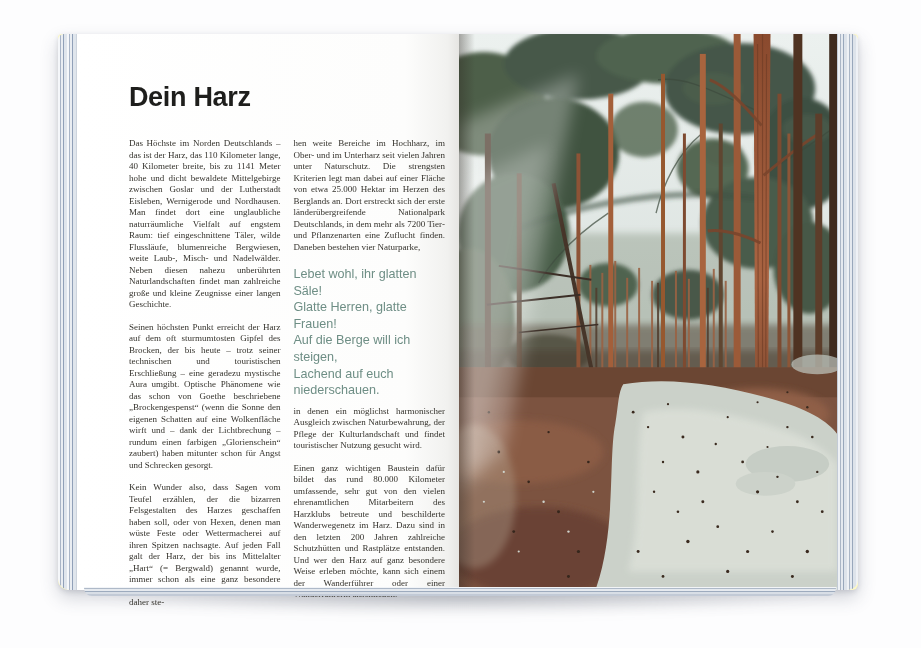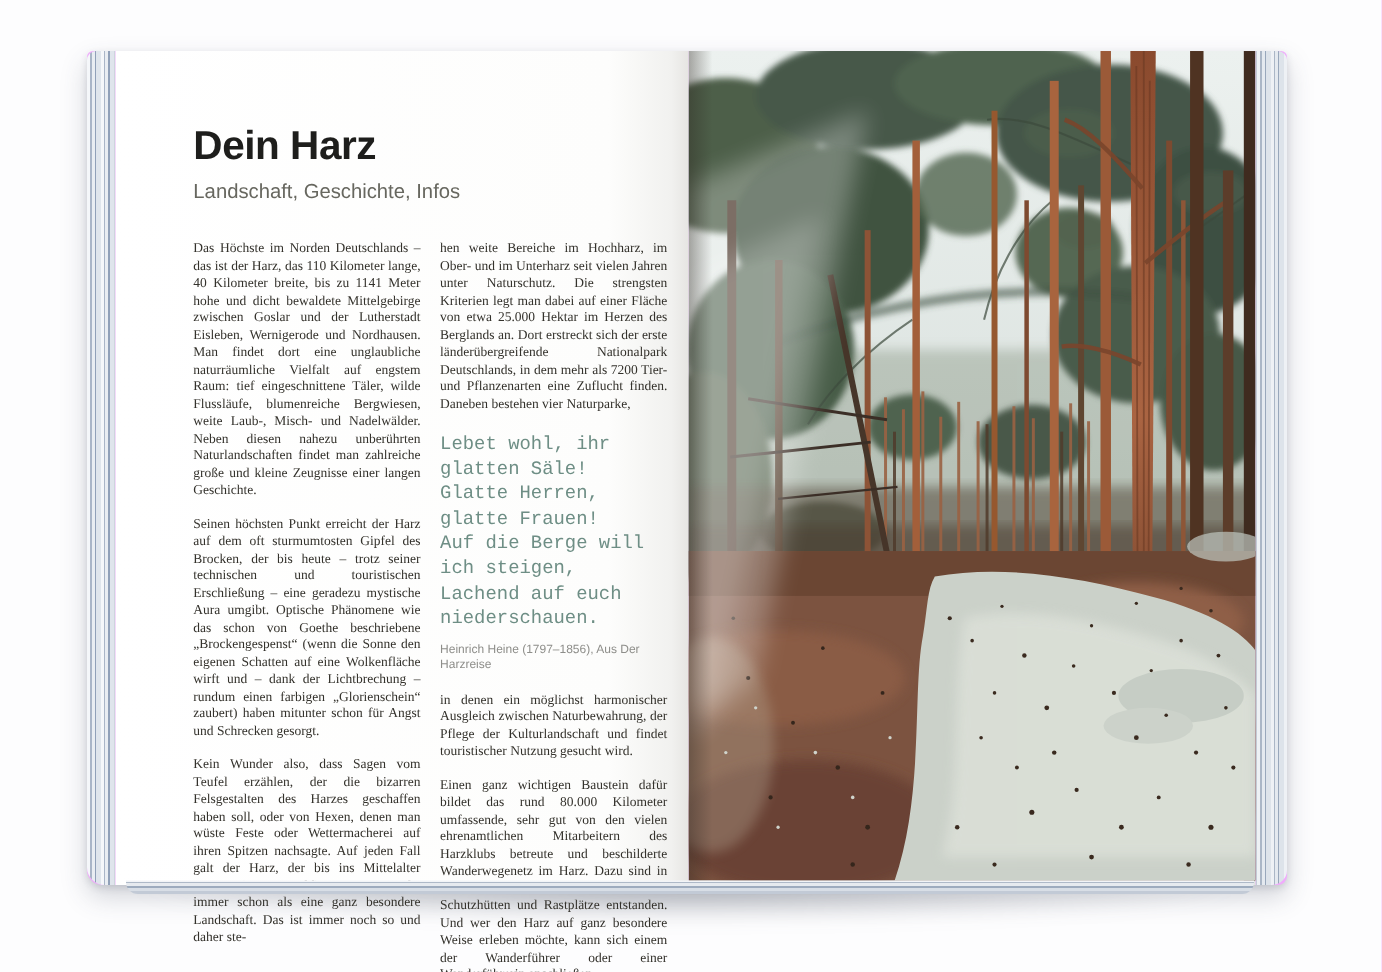--- a/index.html
+++ b/index.html
@@ -13,21 +13,21 @@
   .book-shadow{
     position:absolute;left:90px;top:572px;width:740px;height:42px;
     background:radial-gradient(ellipse at center, rgba(70,78,92,.32) 0%, rgba(70,78,92,.12) 45%, rgba(70,78,92,0) 72%);
     filter:blur(6px);
   }
   .book{
     position:absolute;left:58px;top:34px;width:800px;height:556px;
     display:flex;
     box-shadow:0 8px 18px rgba(60,70,90,.22), 0 2px 5px rgba(60,70,90,.16);
     border-radius:4px 4px 6px 10px;
-    background:#f0abfc;
+    background:#fef9c3;
   }
   .edge-left{
     width:18px;height:100%;
     border-radius:6px 0 0 12px;
     background:repeating-linear-gradient(90deg,
       #f5f7fa 0 2px,#a9b5c7 2px 3px,#e9edf2 3px 5px,#90a0b8 5px 6px,#dfe5ec 6px 9px);
     border-right:1px solid #cdd4dd;
   }
   .edge-right{
     width:20px;height:100%;
@@ -63,21 +63,21 @@
   .columns{display:flex;gap:13px;margin-top:25px;}
   .col{width:152px;}
   .col p{
     margin:0 0 11px 0;
     font-family:Liberation Serif, serif;
     font-size:9px;line-height:11.5px;
     color:#34322c;text-align:justify;
   }
   .pull-quote{
     margin:13px 0 7px 0;
-    font-family:Liberation Mono, monospace;
+    font-family:Liberation Sans, sans-serif;
     font-size:12.6px;line-height:16.6px;
     color:#6e8e85;
     white-space:pre-line;
   }
   .quote-attr{
     margin:0 0 13px 0;
     font-size:8px;color:#8e8e8a;line-height:10px;
   }
   .page-number{
     position:absolute;bottom:11px;left:52px;width:316px;
@@ -89,36 +89,34 @@
 <body>
 
 <div class="scene">
   <div class="book-shadow"></div>
 
   <div class="book">
     <div class="edge-left"></div>
 
     <div class="page-left">
       <h1 class="page-title">Dein Harz</h1>
-      <h2 class="page-subtitle">Landschaft, Geschichte, Infos</h2>
 
       <div class="columns">
         <div class="col">
           <p>Das Höchste im Norden Deutschlands – das ist der Harz, das 110 Kilometer lange, 40 Kilometer breite, bis zu 1141 Meter hohe und dicht bewaldete Mittelgebirge zwischen Goslar und der Lutherstadt Eisleben, Wernigerode und Nordhausen. Man findet dort eine unglaubliche naturräumliche Vielfalt auf engstem Raum: tief eingeschnittene Täler, wilde Flussläufe, blumenreiche Bergwiesen, weite Laub-, Misch- und Nadelwälder. Neben diesen nahezu unberührten Naturlandschaften findet man zahlreiche große und kleine Zeugnisse einer langen Geschichte.</p>
           <p>Seinen höchsten Punkt erreicht der Harz auf dem oft sturmumtosten Gipfel des Brocken, der bis heute – trotz seiner technischen und touristischen Erschließung – eine geradezu mystische Aura umgibt. Optische Phänomene wie das schon von Goethe beschriebene „Brockengespenst“ (wenn die Sonne den eigenen Schatten auf eine Wolkenfläche wirft und – dank der Lichtbrechung – rundum einen farbigen „Glorienschein“ zaubert) haben mitunter schon für Angst und Schrecken gesorgt.</p>
           <p>Kein Wunder also, dass Sagen vom Teufel erzählen, der die bizarren Felsgestalten des Harzes geschaffen haben soll, oder von Hexen, denen man wüste Feste oder Wettermacherei auf ihren Spitzen nachsagte. Auf jeden Fall galt der Harz, der bis ins Mittelalter „Hart“ (= Bergwald) genannt wurde, immer schon als eine ganz besondere Landschaft. Das ist immer noch so und daher ste-</p>
         </div>
         <div class="col">
           <p>hen weite Bereiche im Hochharz, im Ober- und im Unterharz seit vielen Jahren unter Naturschutz. Die strengsten Kriterien legt man dabei auf einer Fläche von etwa 25.000 Hektar im Herzen des Berglands an. Dort erstreckt sich der erste länderübergreifende Nationalpark Deutschlands, in dem mehr als 7200 Tier- und Pflanzenarten eine Zuflucht finden. Daneben bestehen vier Naturparke,</p>
           <div class="pull-quote">Lebet wohl, ihr glatten Säle!
 Glatte Herren, glatte Frauen!
 Auf die Berge will ich steigen,
 Lachend auf euch
 niederschauen.</div>
-          <div class="quote-attr">Heinrich Heine (1797–1856), Aus Der Harzreise</div>
           <p>in denen ein möglichst harmonischer Ausgleich zwischen Naturbewahrung, der Pflege der Kulturlandschaft und findet touristischer Nutzung gesucht wird.</p>
           <p>Einen ganz wichtigen Baustein dafür bildet das rund 80.000 Kilometer umfassende, sehr gut von den vielen ehrenamtlichen Mitarbeitern des Harzklubs betreute und beschilderte Wanderwegenetz im Harz. Dazu sind in den letzten 200 Jahren zahlreiche Schutzhütten und Rastplätze entstanden. Und wer den Harz auf ganz besondere Weise erleben möchte, kann sich einem der Wanderführer oder einer Wanderführerin anschließen.</p>
         </div>
       </div>
 
     </div>
 
     <div class="page-right">
       <svg viewBox="0 0 380 556" role="img">
         <defs>

